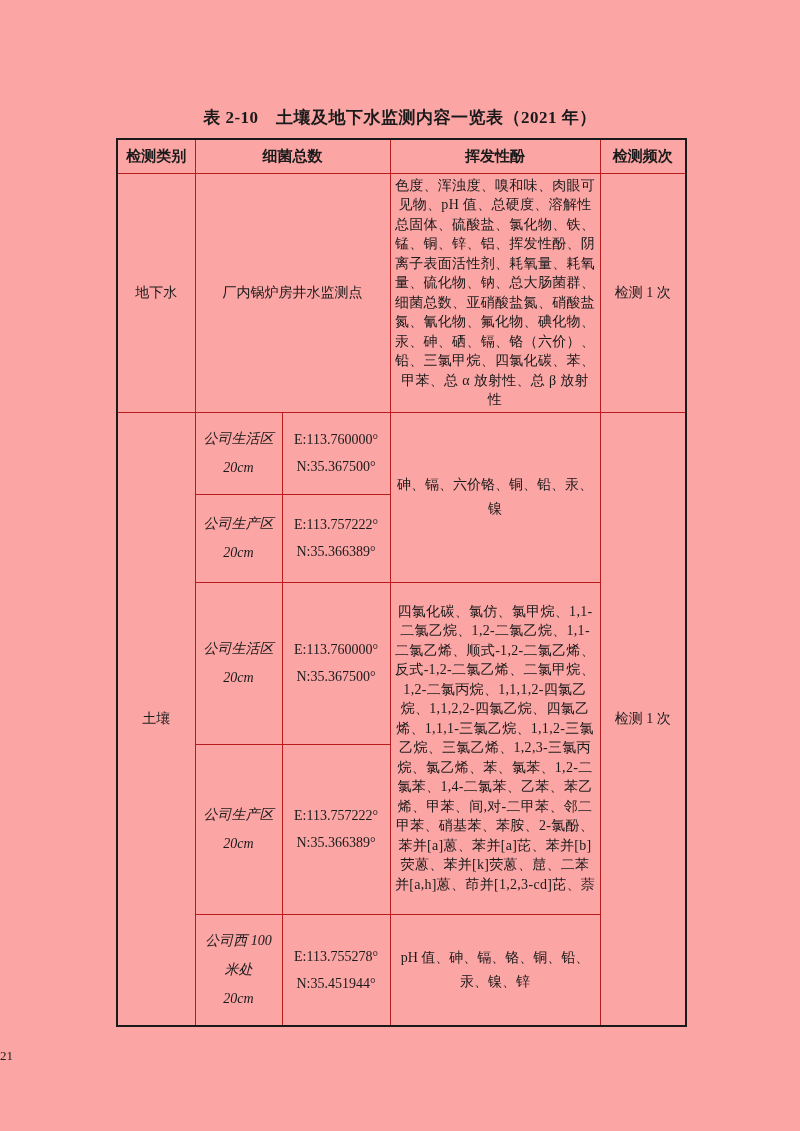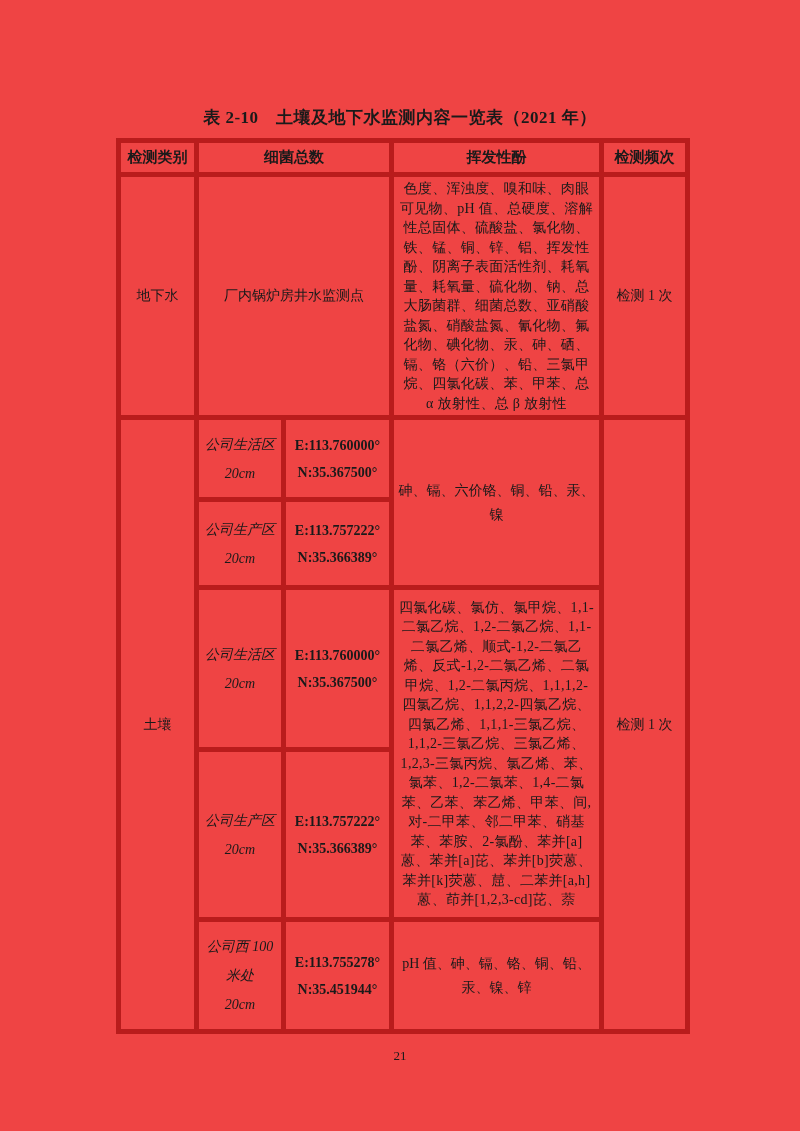--- a/index.html
+++ b/index.html
@@ -2,21 +2,21 @@
 <html><head>
 <meta charset="utf-8">
 <style>
   * { margin: 0; padding: 0; box-sizing: border-box; }
   html, body { background: #888; }
   .page {
     position: relative;
     width: 800px;
     height: 1131px;
     margin: 0 auto;
-    background: #ef4444;
+    background: #fca5a5;
     font-family: "Liberation Serif", "DejaVu Serif", serif;
     color: #1a1a1a;
     overflow: hidden;
   }
   .doc-title {
     position: absolute;
     top: 106px;
     left: 0;
     width: 100%;
     text-align: center;
@@ -28,21 +28,21 @@
     position: absolute;
     top: 138px;
     left: 116px;
     width: 569px;
     table-layout: fixed;
     border-collapse: collapse;
     border: 2px solid #1a1a1a;
   }
   table.monitor-table th,
   table.monitor-table td {
-    border: 5px solid #b91c1c;
+    border: 1px solid #b91c1c;
     vertical-align: middle;
     font-size: 14px;
     text-align: center;
     padding: 2px 4px;
   }
   table.monitor-table th {
     font-weight: bold;
     font-size: 15px;
     height: 34px;
   }
@@ -54,27 +54,27 @@
     padding: 3px 6px;
     letter-spacing: 0.3px;
     margin-left: 9px;
   }
   td.items-center {
     text-align: center;
     line-height: 24px;
     padding: 3px 6px;
   }
   td.loc-cell { line-height: 29px; padding: 2px 6px; font-style: italic; }
-  td.coord-cell { line-height: 27px; padding: 2px 4px; font-weight: bold; }
+  td.coord-cell { line-height: 27px; padding: 2px 4px; }
   .page-number {
     position: absolute;
     top: 1048px;
     left: 0;
     width: 100%;
-    text-align: center;
+    text-align: left;
     font-size: 13px;
   }
 </style>
 </head>
 <body>
 
 <div class="page">
 
   <div class="doc-title">表 2-10　土壤及地下水监测内容一览表（2021 年）</div>
 

